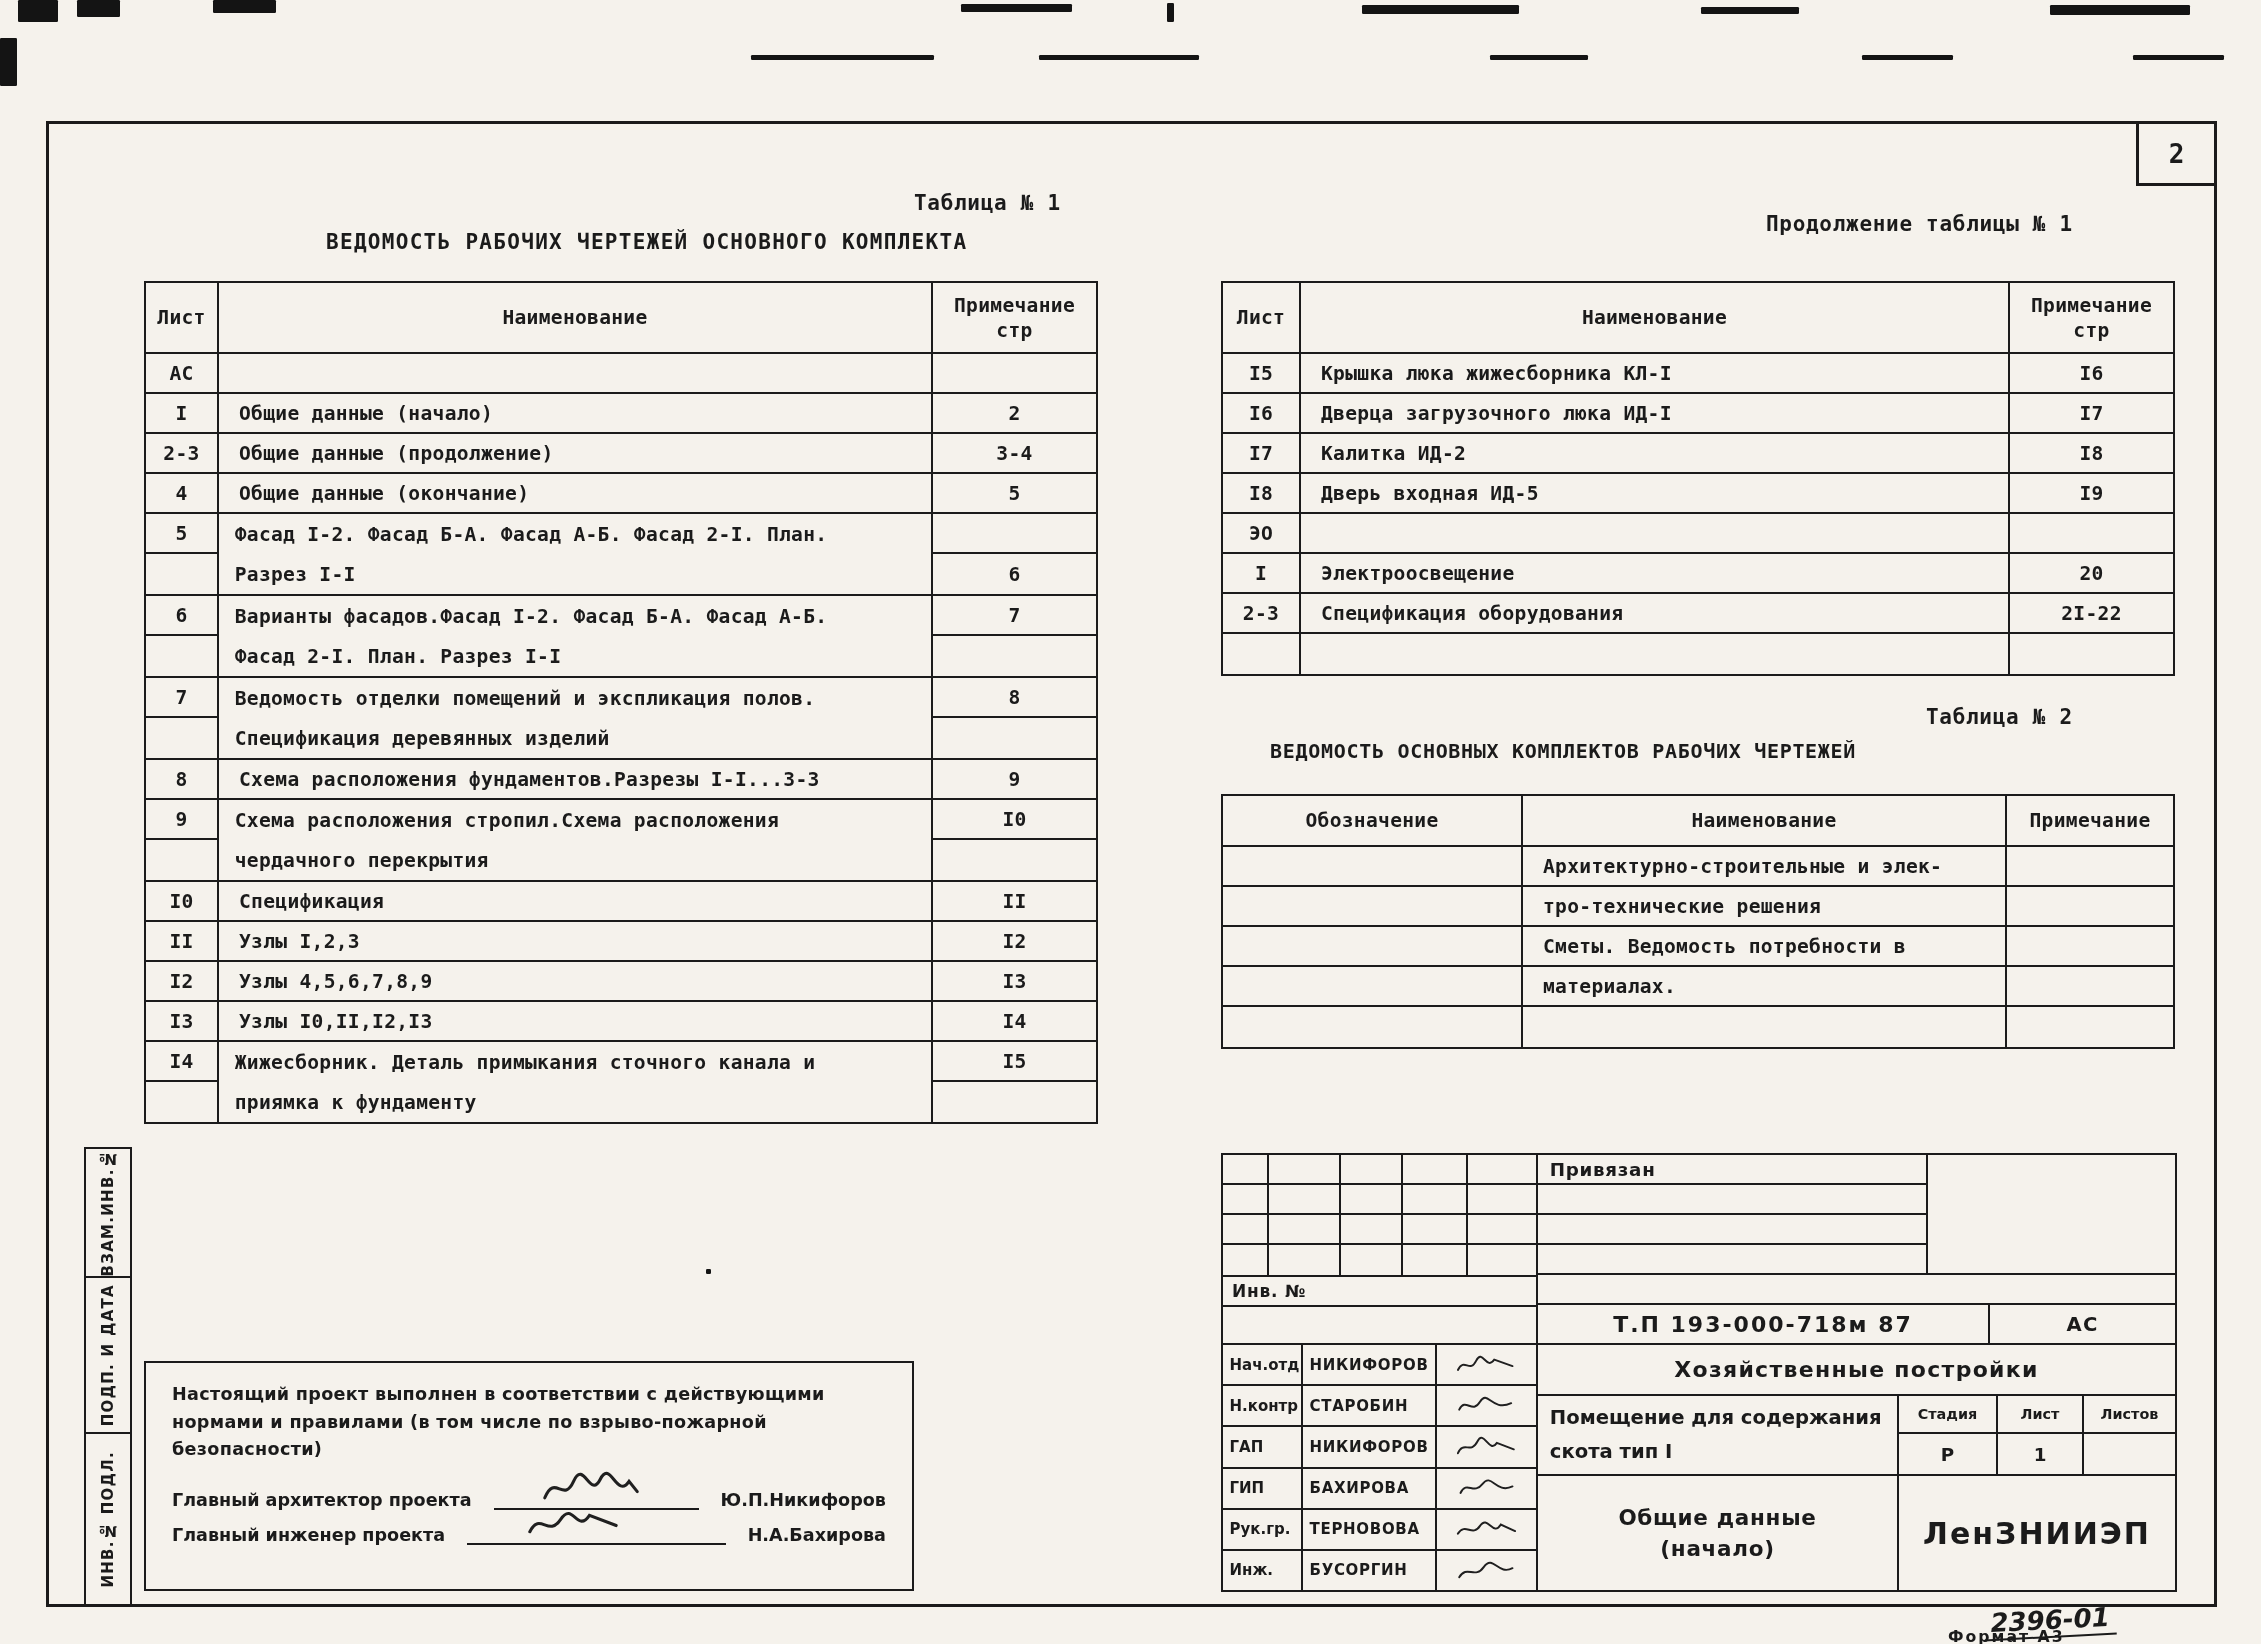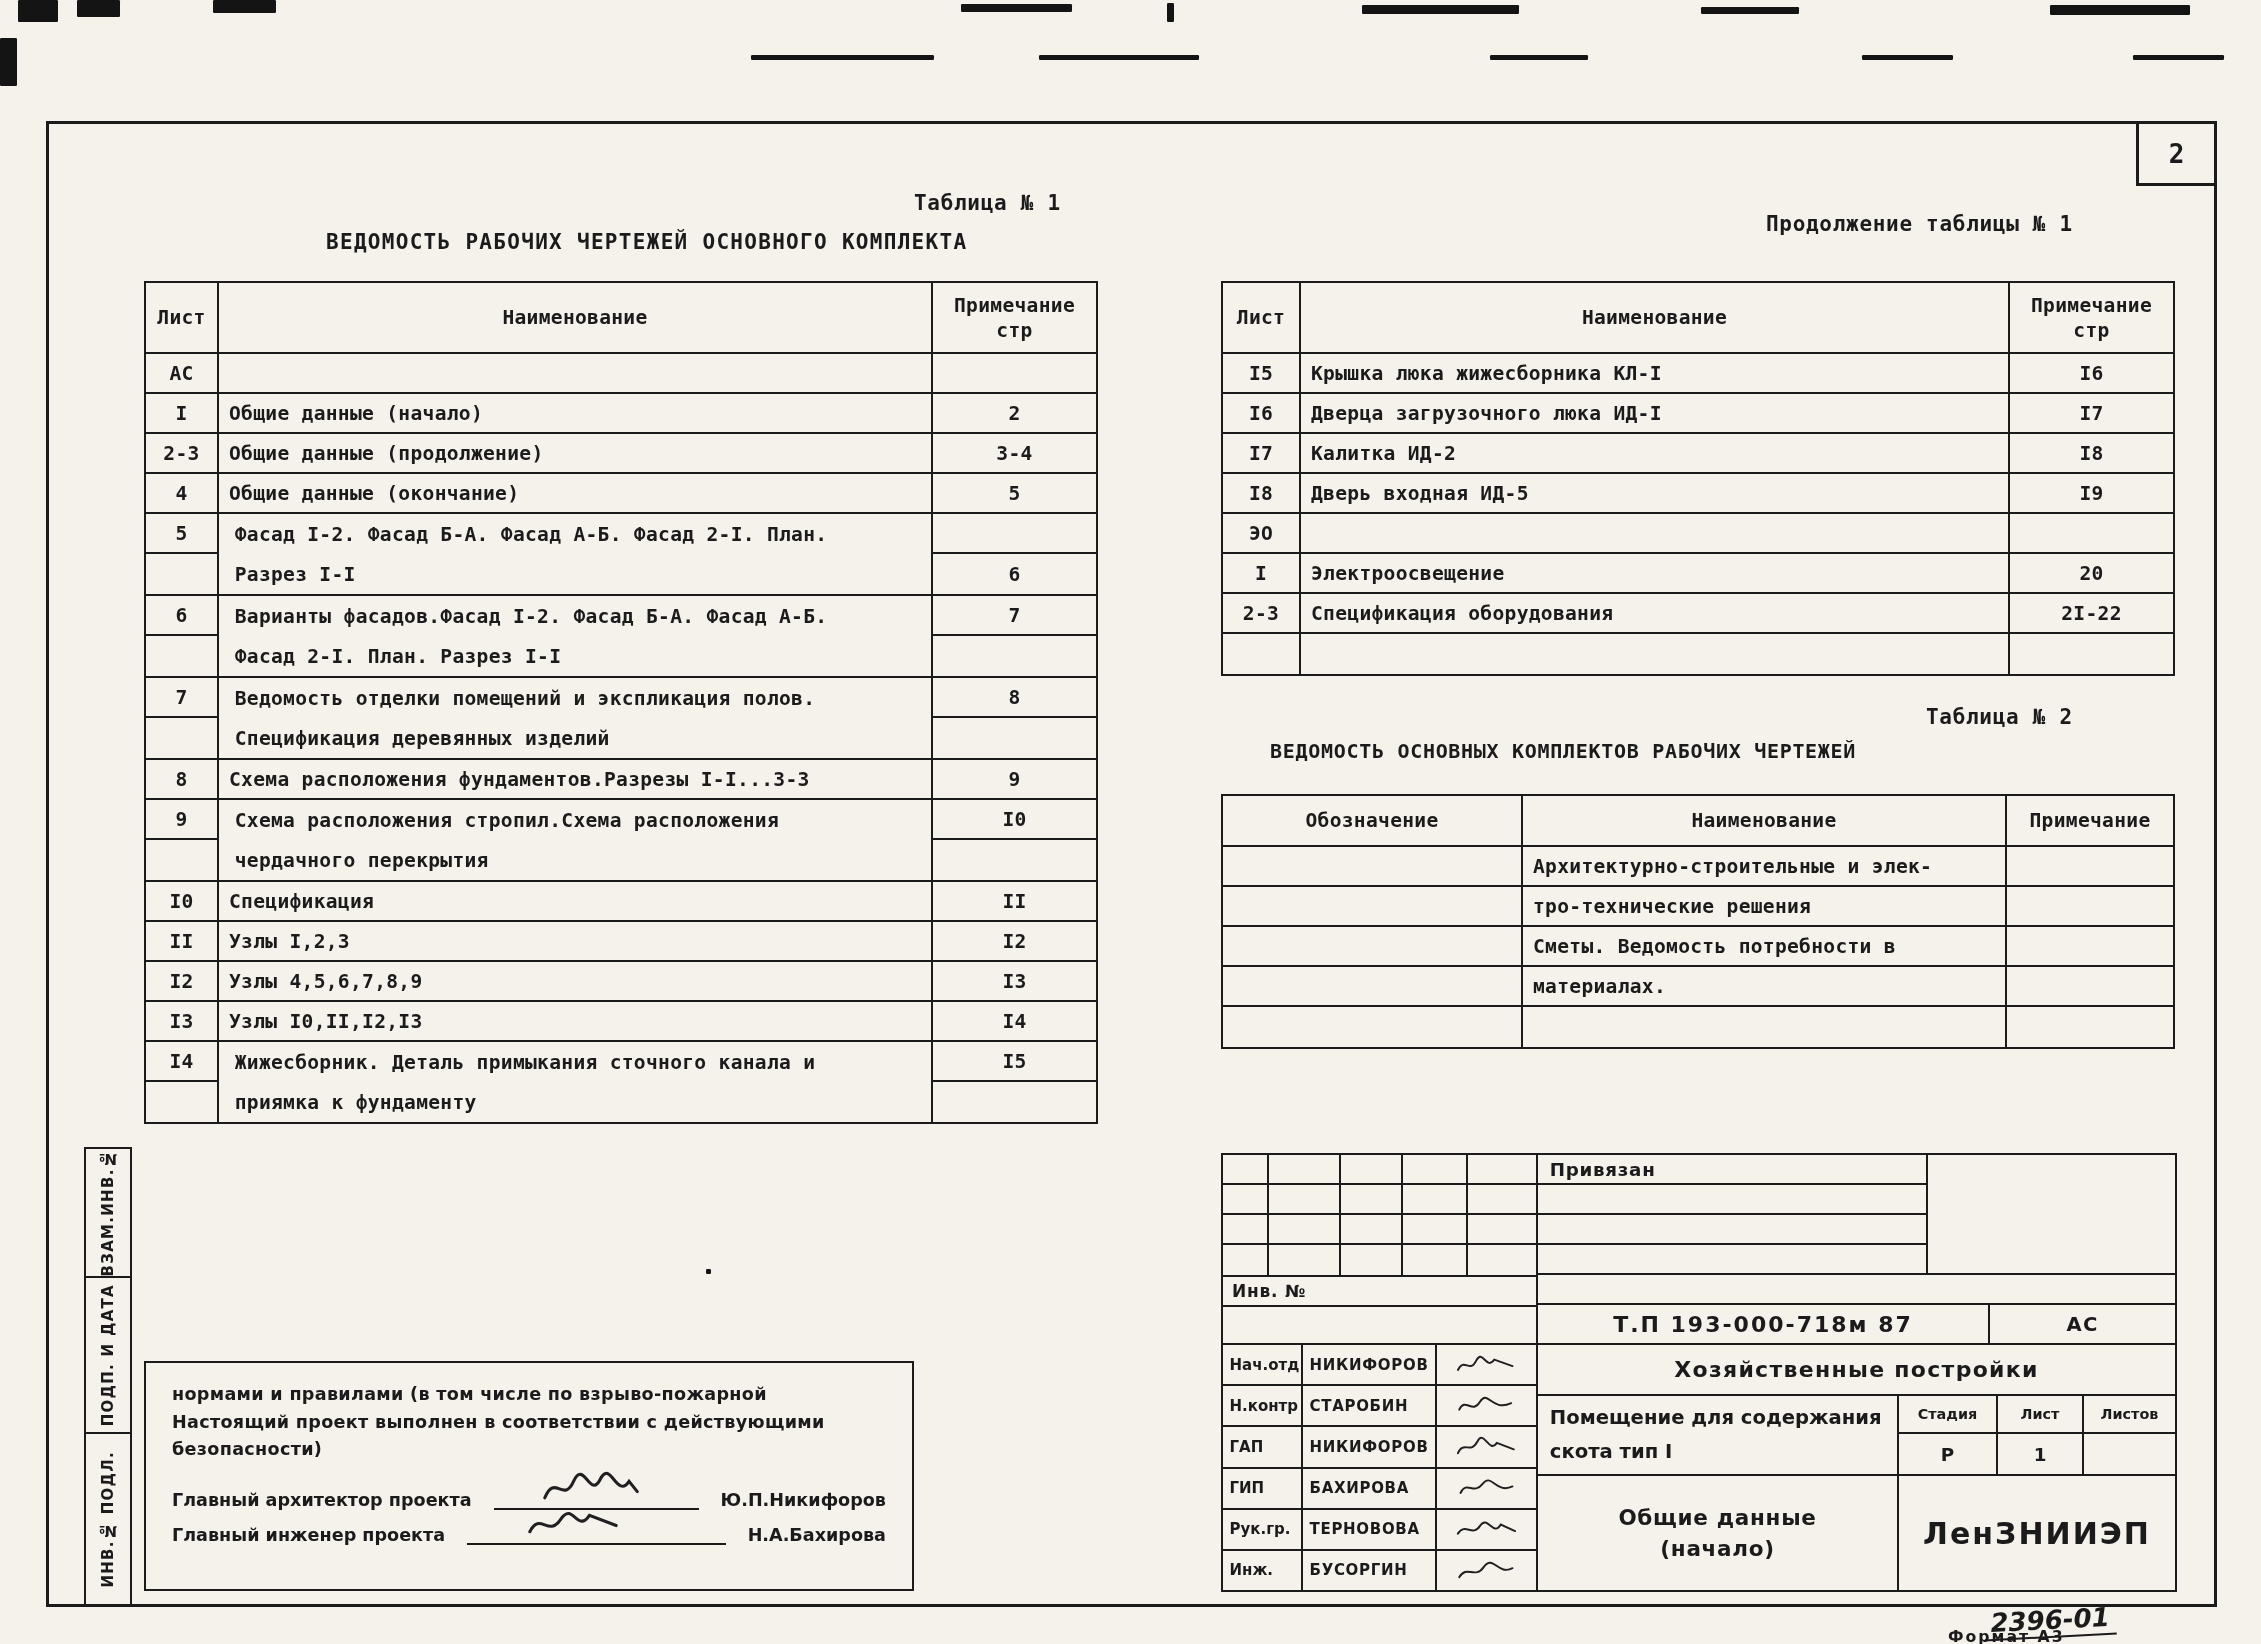--- a/index.html
+++ b/index.html
@@ -33,21 +33,21 @@
   .t1 .trow{grid-template-columns:73px 714px 163px}
   .t1c .trow{grid-template-columns:78px 709px 163px}
   .t2 .trow{grid-template-columns:300px 484px 166px}
   .cell{border-right:2px solid #1b1b1b;font:700 19.6px "DejaVu Sans Mono",monospace;display:flex;align-items:center;letter-spacing:0.3px}
   .cell:last-child{border-right:none}
   .ctr{justify-content:center;text-align:center}
   .rs{height:40px}
   .hdr{height:71px}
   .t2hdr{height:51px}
   .hdr .cell,.t2hdr .cell{justify-content:center;text-align:center;flex-direction:column;line-height:25px}
-  .namecell{padding-left:10px}
+  .namecell{padding-left:20px}
   
   .sidehalves{flex-direction:column;align-items:stretch;padding:0}
   .sidehalves .half{height:40px;border-bottom:2px solid #1b1b1b;display:flex;align-items:center;justify-content:center}
   .sidehalves .half:last-child{border-bottom:none}
   .namelines{flex-direction:column;align-items:stretch;padding:0}
   .namelines .nl{height:40px;display:flex;align-items:center;padding-left:15.7px}
 
   
   #notebox{position:absolute;left:144px;top:1361px;width:770px;height:230px;border:2.6px solid #1b1b1b;
            padding:18.3px 26px 13px;font-family:"DejaVu Sans",sans-serif;background:#f5f2ec}
@@ -363,22 +363,22 @@
       <div class="cell"></div>
     </div>
     <div class="trow rs">
       <div class="cell"></div>
       <div class="cell namecell"></div>
       <div class="cell"></div>
     </div>
   </div>
 
   <div id="notebox">
+    <div class="noteline">Настоящий проект выполнен в соответствии с действующими</div>
     <div class="noteline">нормами и правилами (в том числе по взрыво-пожарной</div>
-    <div class="noteline">Настоящий проект выполнен в соответствии с действующими</div>
     <div class="noteline">безопасности)</div>
     <div class="sigrow first">
       <span>Главный архитектор проекта</span>
       <span class="sigline">
         <svg viewBox="0 0 100 36">
           <path d="M6 28 C 16 4, 24 34, 34 12 S 50 30, 60 10 S 76 30, 88 12 L 96 22" fill="none" stroke="#202020" stroke-width="3" stroke-linecap="round"></path>
         </svg>
       </span>
       <span>Ю.П.Никифоров</span>
     </div>

